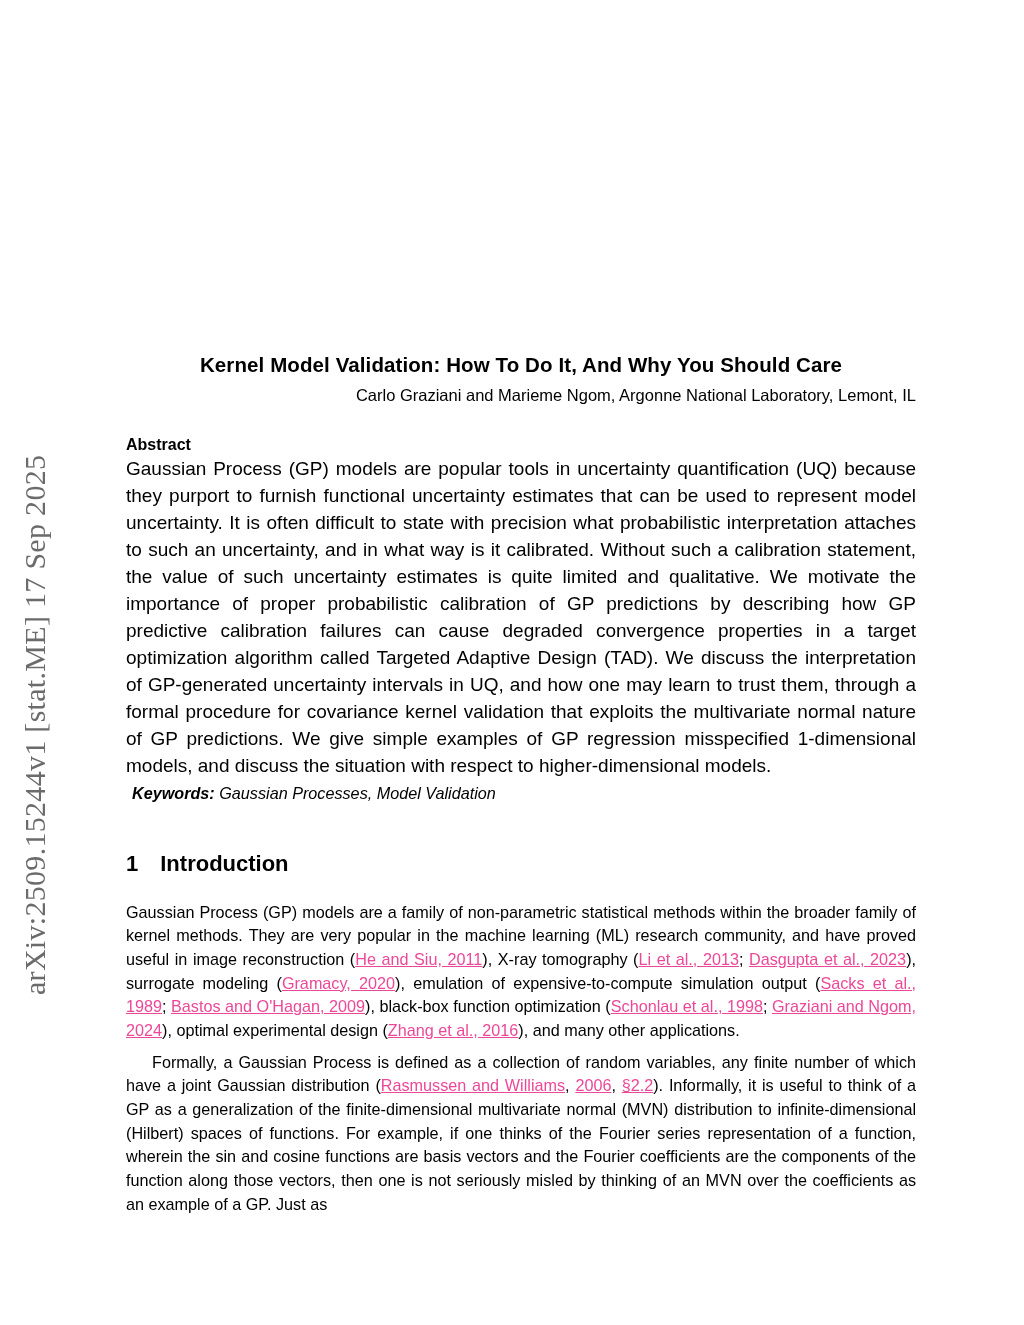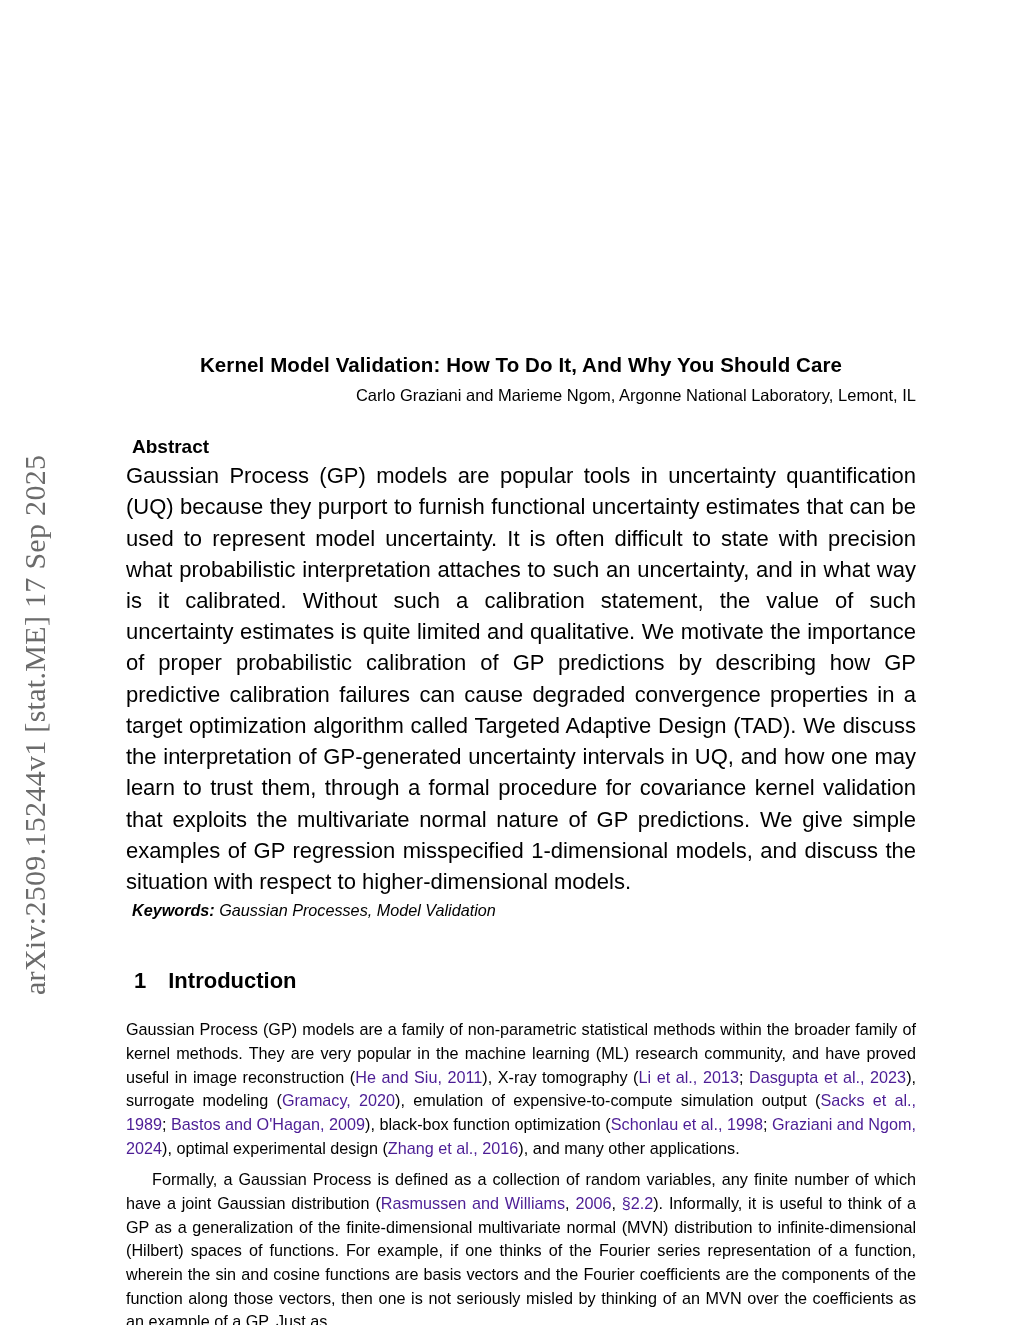--- a/index.html
+++ b/index.html
@@ -60,56 +60,56 @@
   }
 
   .authors {
     font-size: 16.5px;
     text-align: right;
     margin: 0 0 30px 0;
     line-height: 1.3;
   }
 
   .section-label {
-    font-size: 19px;
+    font-size: 16px;
     font-weight: bold;
-    margin: 0 0 2px 6px;
+    margin: 0 0 2px 0;
   }
 
   .abstract-body {
-    font-size: 22px;
+    font-size: 19px;
     line-height: 1.42;
     text-align: justify;
     margin: 0;
   }
 
   .keywords {
     font-size: 16.2px;
     line-height: 1.42;
     margin: 2px 0 0 6px;
     font-style: italic;
   }
   .keywords b { font-weight: bold; }
 
   h2.heading {
     font-size: 22px;
     font-weight: bold;
-    margin: 46px 0 24px 8px;
+    margin: 46px 0 24px 0;
   }
   h2.heading .num { margin-right: 22px; }
 
   p.body {
     font-size: 16.2px;
     line-height: 1.46;
     text-align: justify;
     margin: 0;
   }
   p.body + p.body { text-indent: 26px; margin-top: 8px; }
 
-  .cite { color: #4c1d95; }
+  .cite { color: #ec4899; text-decoration: underline; }
 </style>
 </head>
 <body>
 
 <div class="page">
 
   <div class="arxiv-stamp">arXiv:2509.15244v1  [stat.ME]  17 Sep 2025</div>
 
   <div class="content">
 

